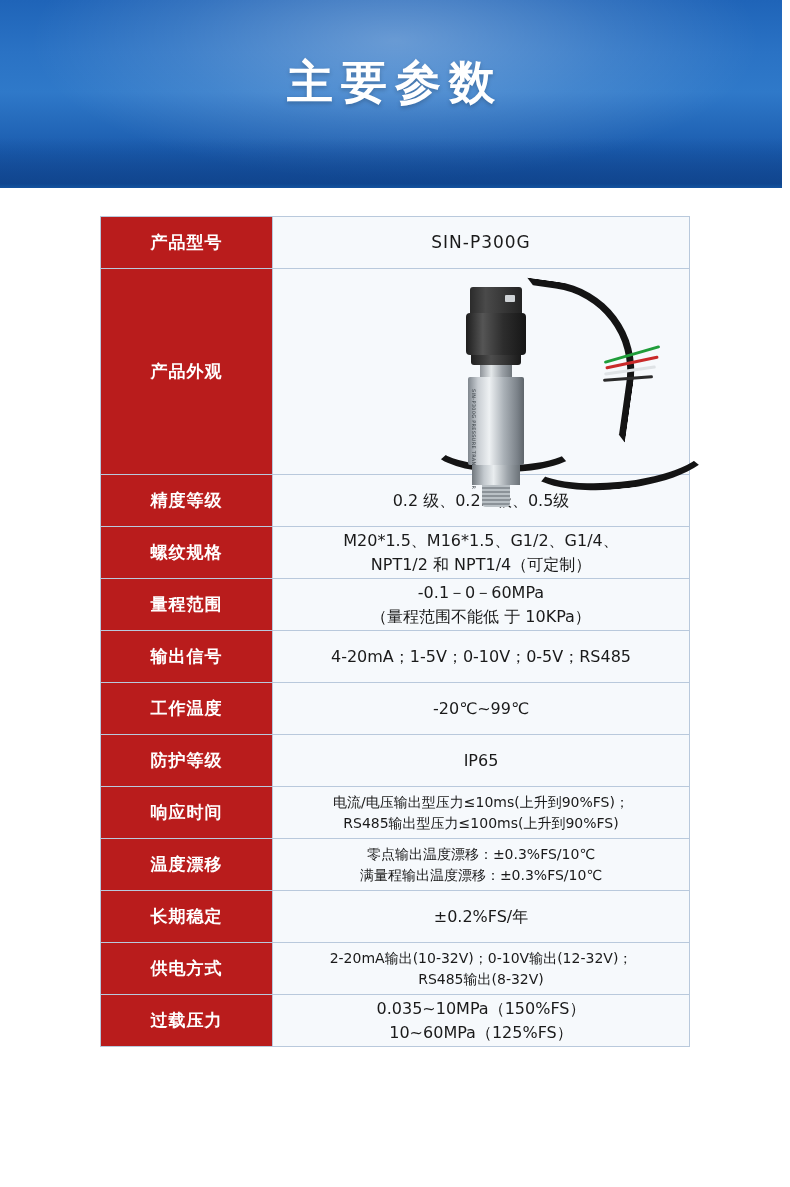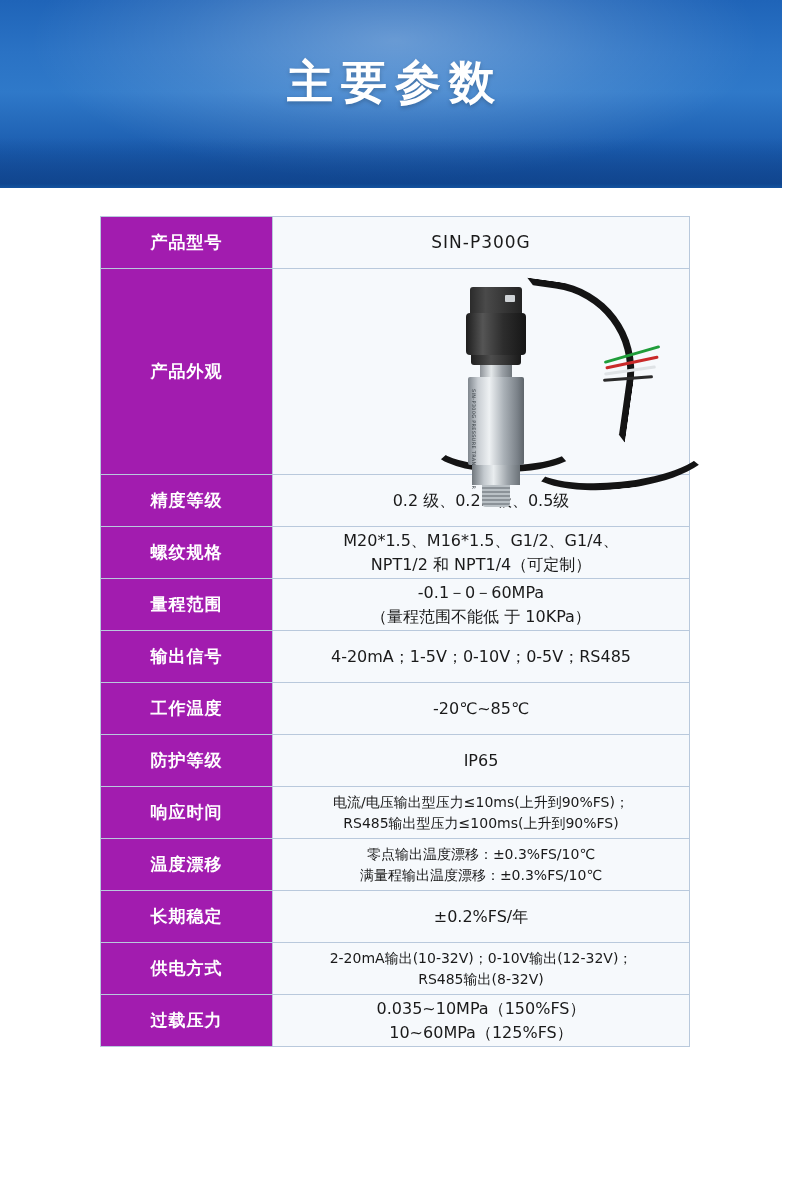--- a/index.html
+++ b/index.html
@@ -59,21 +59,21 @@
     border-collapse: collapse;
     width: 590px;
     table-layout: fixed;
   }
   table.spec td {
     border: 1px solid #b9c9dc;
     vertical-align: middle;
   }
   td.lbl {
     width: 172px;
-    background: #a21caf;
+    background: #b91c1c;
     color: #ffffff;
     font-size: 17px;
     font-weight: bold;
     text-align: center;
     letter-spacing: 1px;
     padding: 14px 4px;
     border-color: #1878d2;
   }
   td.val {
     background: #f6f9fc;
@@ -264,21 +264,21 @@
           <td class="lbl">输出信号</td>
           <td class="val">
             <span class="line">4-20mA；1-5V；0-10V；0-5V；RS485</span>
           </td>
         </tr>
 
 
         <tr>
           <td class="lbl">工作温度</td>
           <td class="val">
-            <span class="line">-20℃~85℃</span>
+            <span class="line">-20℃~99℃</span>
           </td>
         </tr>
 
         <tr>
           <td class="lbl">防护等级</td>
           <td class="val">
             <span class="line">IP65</span>
           </td>
         </tr>
 

